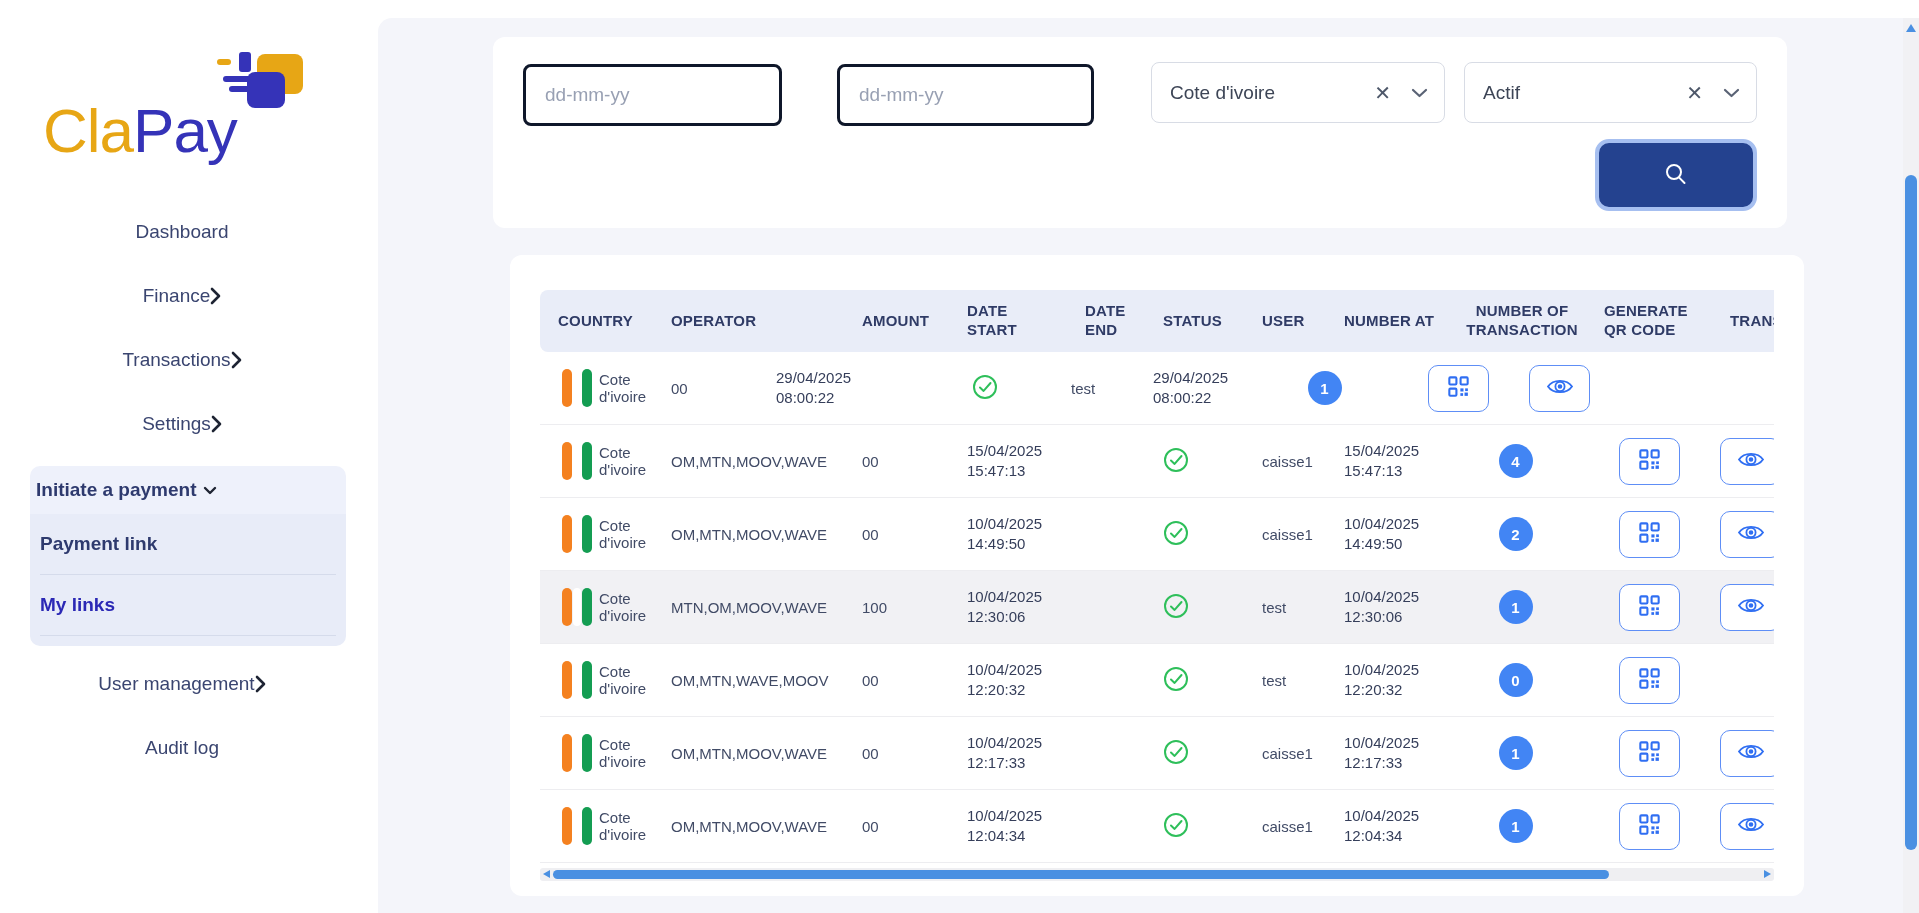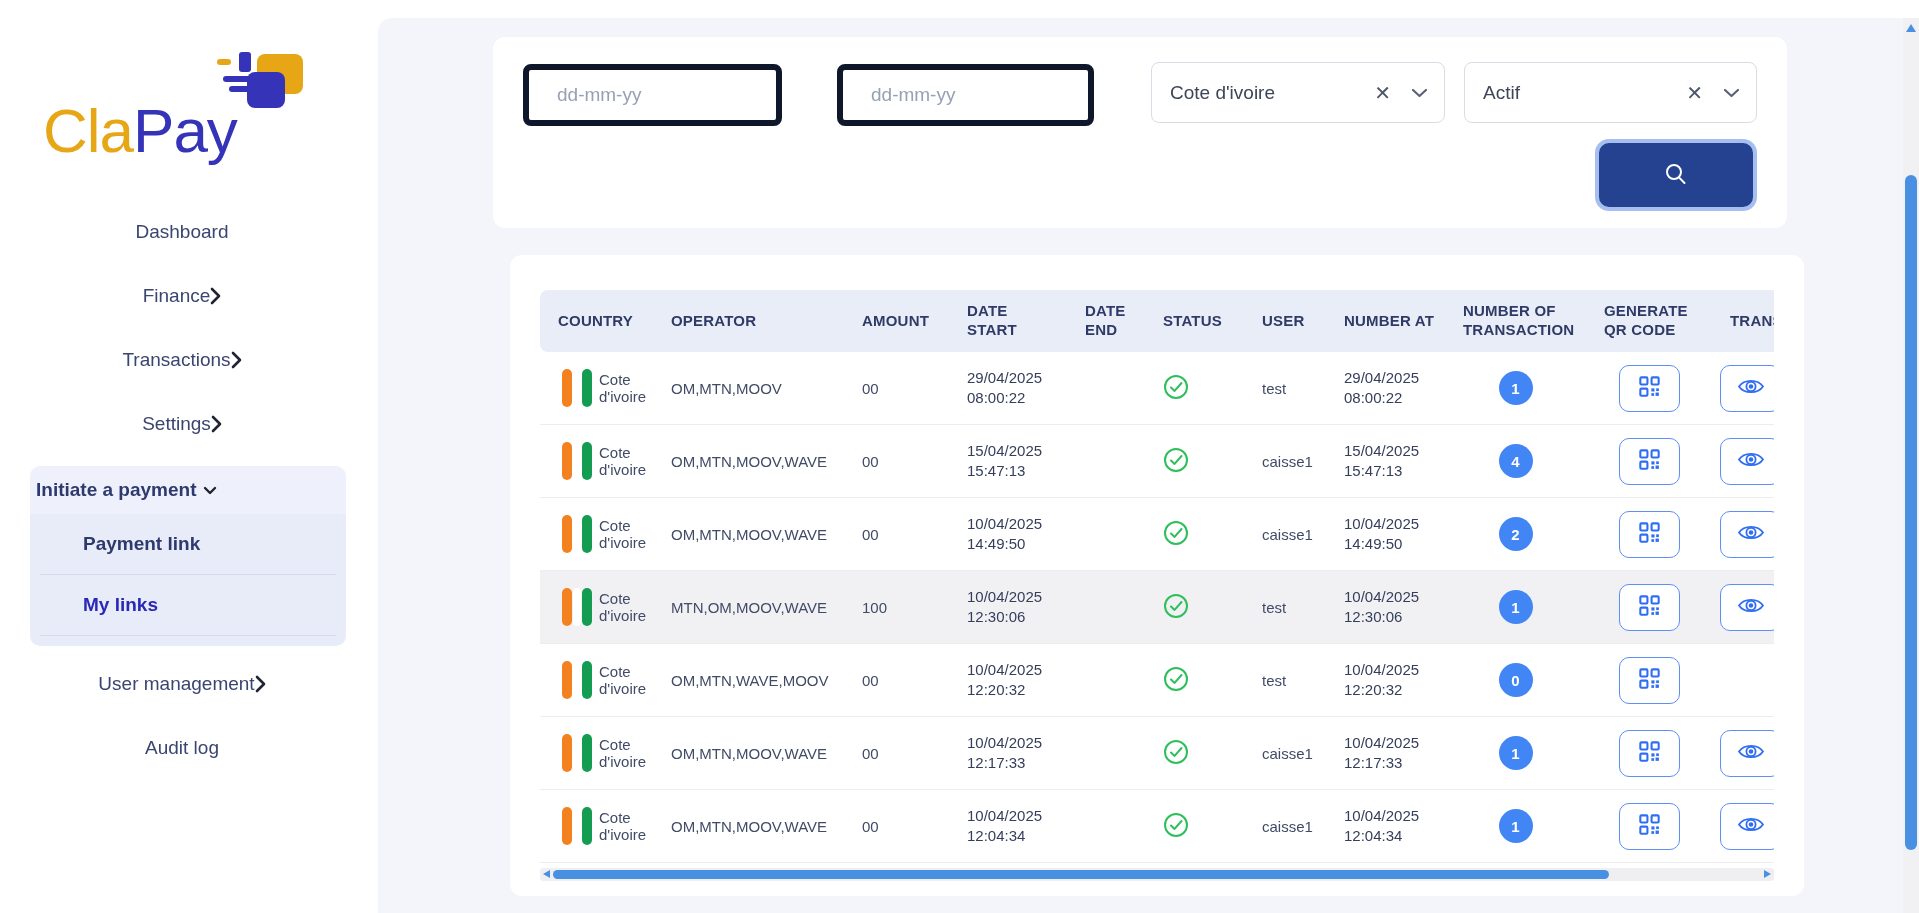--- a/index.html
+++ b/index.html
@@ -18,28 +18,28 @@
   .nav-bottom { position:absolute; left:48px; right:62px; top:662px; }
   .nav-item { height:44px; margin-bottom:20px; display:flex; align-items:center; justify-content:center; cursor:pointer; }
   .nav-label { font-size:19px; color:#3A4570; }
   .chev { display:flex; align-items:center; }
 
   .pay-group { position:absolute; left:30px; top:466px; width:316px; }
   .pg-header { height:48px; background:#EEF1FB; border-radius:10px 10px 0 0; display:flex; align-items:center; padding:0 6px; cursor:pointer; }
   .pg-label { font-size:19px; font-weight:600; color:#2E3A6E; margin-right:6px; }
   .pg-items { background:#E8ECF8; border-radius:0 0 10px 10px; padding-bottom:10px; }
   .sub-item { margin:0 10px; height:61px; display:flex; align-items:center; border-bottom:1px solid #D5DBEB; cursor:pointer; }
-  .sub-item span { margin-left:43px; font-size:19px; font-weight:700; color:#2E3A6E; }
+  .sub-item span { font-size:19px; font-weight:700; color:#2E3A6E; }
   .sub-item.active span { color:#2B28B5; }
 
   
   .main { position:absolute; left:378px; top:18px; width:1525px; height:895px; background:#F4F5FA; border-radius:14px 0 0 0; }
 
   .filter-card { position:absolute; left:115px; top:19px; width:1294px; height:191px; background:#fff; border-radius:12px; }
-  .inp { position:absolute; border:6px solid #0f172a; border-radius:8px; font-size:19px; color:#3D4556; padding:0 28px; outline:none; background:#fff; font-family:"Liberation Sans", sans-serif; }
+  .inp { position:absolute; border:3px solid #0f172a; border-radius:8px; font-size:19px; color:#3D4556; padding:0 19px; outline:none; background:#fff; font-family:"Liberation Sans", sans-serif; }
   .inp::placeholder { color:#98A0B3; }
   .date1 { left:30px; top:27px; width:259px; height:62px; }
   .date2 { left:344px; top:27px; width:257px; height:62px; }
   .search-field { left:30px; top:107px; width:1060px; height:62px; }
   .select { position:absolute; top:25px; height:61px; border:1px solid #D8DCE5; border-radius:8px; background:#fff; display:flex; align-items:center; padding:0 16px 0 18px; cursor:pointer; }
   .sel-country { left:658px; width:294px; }
   .sel-status { left:971px; width:293px; }
   .sel-val { flex:1; font-size:19px; color:#3D4556; }
   .sel-clear { font-size:20px; color:#4D5769; margin-right:20px; cursor:pointer; line-height:1; }
   .search-btn { position:absolute; left:1102px; top:102px; width:162px; height:72px; border-radius:14px; background:#24428F; border:4px solid #A6BFF0; display:flex; align-items:center; justify-content:center; cursor:pointer; }
@@ -48,21 +48,21 @@
   .viewport { position:absolute; left:30px; top:35px; width:1234px; height:573px; overflow:hidden; }
   .tbl { width:1294px; }
   .thead { display:flex; height:62px; background:#E9EDF8; border-radius:8px; }
   .th { flex:none; display:flex; align-items:center; padding-left:18px; font-size:15px; font-weight:700; color:#2F3B66; line-height:1.25; letter-spacing:.2px; }
   .hlabel { display:block; }
   .trow { display:flex; height:73px; border-bottom:1px solid #EDEDF0; }
   .trow.highlight { background:#F1F1F4; }
   .td { flex:none; display:flex; align-items:center; padding-left:18px; font-size:15px; color:#414B66; }
   .col-country { width:113px; } .col-operator { width:191px; } .col-amount { width:105px; }
   .col-date_start { width:118px; } .col-date_end { width:78px; } .col-status { width:99px; }
-  .col-user { width:82px; } .col-create_at { width:119px; } .col-number { width:141px; }
+  .col-user { width:82px; } .col-create_at { width:119px; } .col-number { width:141px;text-align:center; }
   .col-qr { width:126px; } .col-trans { width:122px; }
   .col-date_start .hlabel { width:58px; } .col-date_end .hlabel { width:46px; }
   .col-number .hlabel { width:118px; } .col-qr .hlabel { width:92px; }
   .td.col-number { justify-content:center; padding-left:0; }
   .td.col-qr { justify-content:center; padding-left:0; }
   .td.col-trans { padding-left:8px; }
   .two-line { display:flex; flex-direction:column; justify-content:flex-start; line-height:1.35; color:#353E5A; }
   .flag { display:flex; gap:1px; margin-left:4px; }
   .flag i { display:block; height:38px; border-radius:5px; }
   .flag .fo { width:10px; background:#F48120; }
@@ -238,23 +238,20 @@
           <div class="tbody">
               <div class="trow">
                 <div class="td col-country">
                   <span class="flag">
                     <i class="fo"></i>
                     <i class="fw"></i>
                     <i class="fg"></i>
                   </span>
                   <span class="country-text">Cote d'ivoire</span>
                 </div>
-                <div class="td col-operator">
-                  <span>OM,MTN,MOOV</span>
-                </div>
                 <div class="td col-amount">
                   <span>00</span>
                 </div>
                 <div class="td col-date_start">
                   <div class="two-line">
                     <div>29/04/2025</div>
                     <div>08:00:22</div>
                   </div>
                 </div>
                 <div class="td col-date_end">

